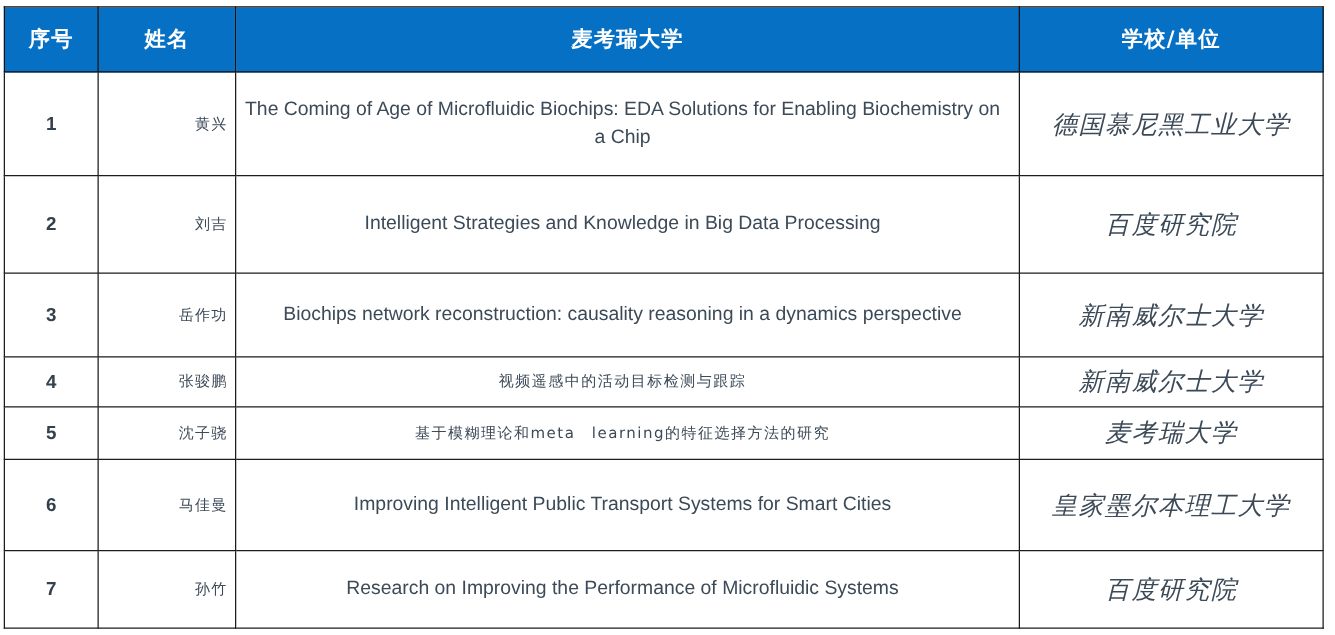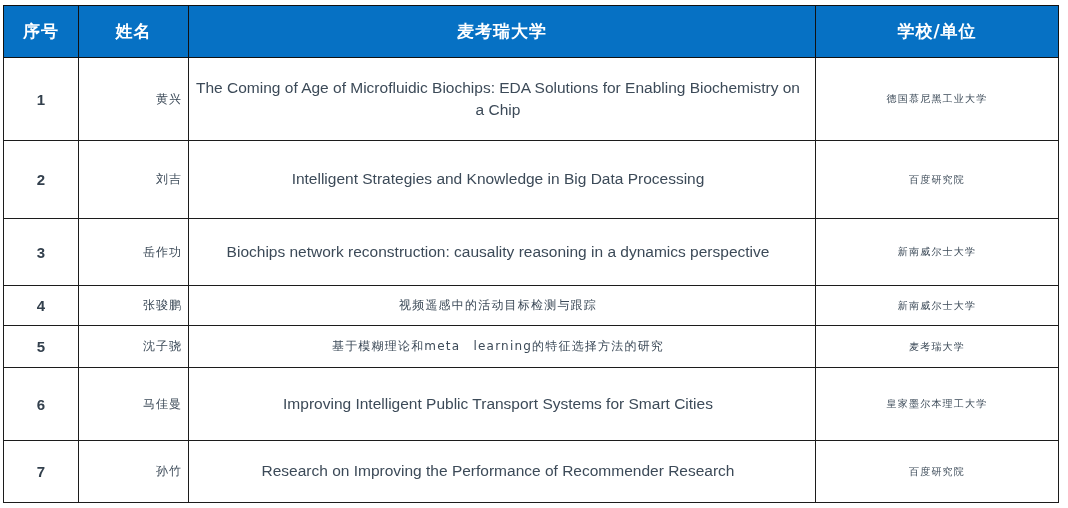--- a/index.html
+++ b/index.html
@@ -70,23 +70,24 @@
     line-height: 1.45;
     padding-right: 14px;
     font-family: "Liberation Sans", "DejaVu Sans", sans-serif;
   }
   tbody td.cell-title.cjk {
     font-size: 12px;
     letter-spacing: 1.2px;
     font-family: "DejaVu Sans", "Liberation Sans", sans-serif;
   }
   tbody td.cell-org {
-    font-size: 10px;
+    font-size: 20px;
     letter-spacing: 1.2px;
     font-family: "DejaVu Sans", "Liberation Sans", sans-serif;
+    font-style: italic;
   }
 
   tbody tr.r1 td { height: 83px; }
   tbody tr.r2 td { height: 78px; }
   tbody tr.r3 td { height: 67px; }
   tbody tr.r4 td { height: 40px; }
   tbody tr.r5 td { height: 42px; }
   tbody tr.r6 td { height: 73px; }
   tbody tr.r7 td { height: 62px; }
 </style>
@@ -142,18 +143,18 @@
       </tr>
       <tr class="r6">
         <td class="cell-no">6</td>
         <td class="cell-name">马佳曼</td>
         <td class="cell-title">Improving Intelligent Public Transport Systems for Smart Cities</td>
         <td class="cell-org">皇家墨尔本理工大学</td>
       </tr>
       <tr class="r7">
         <td class="cell-no">7</td>
         <td class="cell-name">孙竹</td>
-        <td class="cell-title">Research on Improving the Performance of Recommender Research</td>
+        <td class="cell-title">Research on Improving the Performance of Microfluidic Systems</td>
         <td class="cell-org">百度研究院</td>
       </tr>
     </tbody>
   </table>
 </div>
 
 </body></html>

